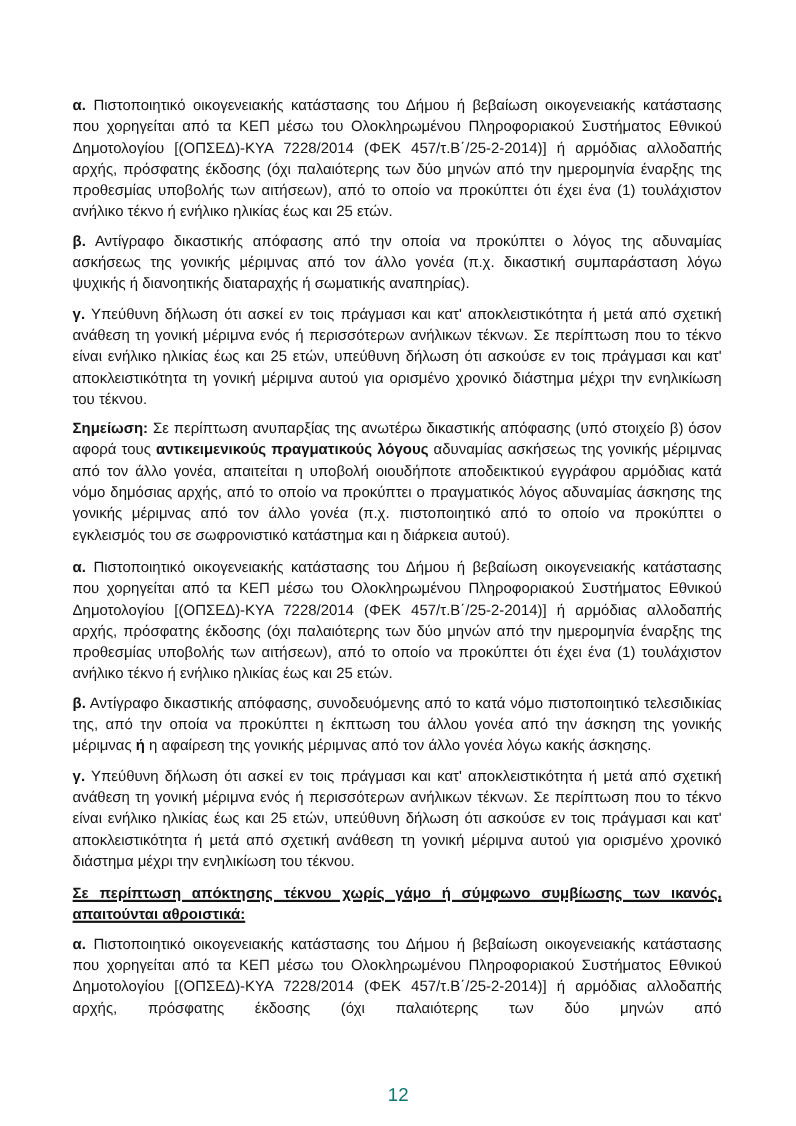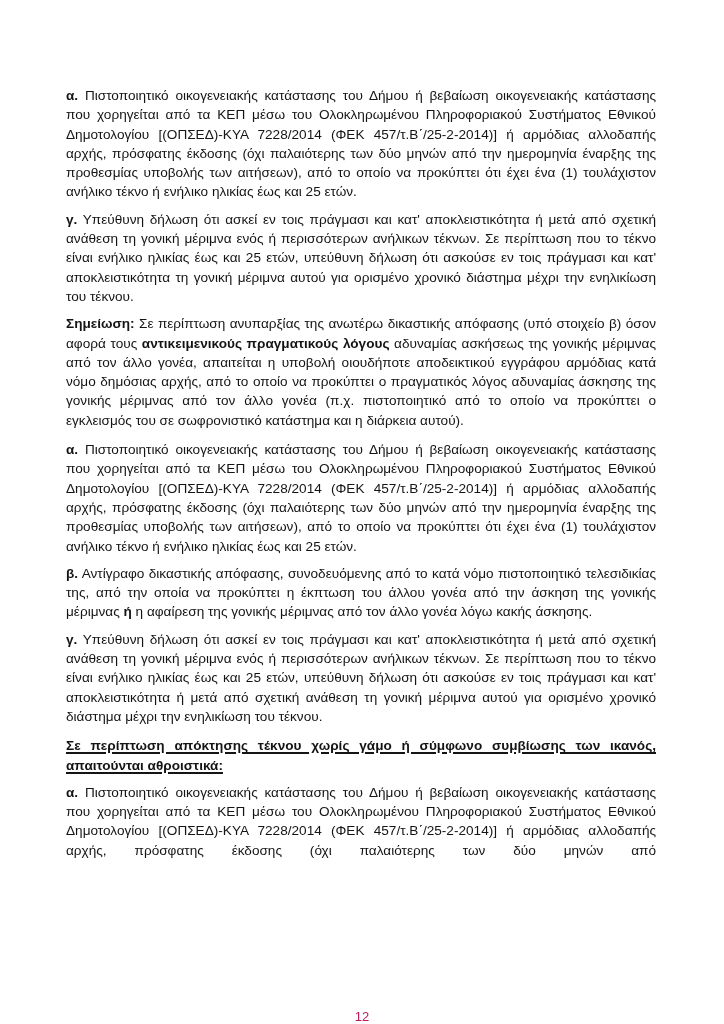--- a/index.html
+++ b/index.html
@@ -29,32 +29,32 @@
   }
   .section { margin-bottom: 10px; }
   .marker { font-weight: bold; }
   .b { font-weight: bold; }
   .page-number {
     position: absolute;
     left: 0; width: 724px;
     top: 986px;
     text-align: center;
     font-family: "Liberation Sans", sans-serif;
-    font-size: 13px;
-    color: #be185d;
-    margin-top: 23px;
+    font-size: 17px;
+    color: #0f766e;
   }
 </style>
 </head>
 <body>
 
 <div class="page">
 
   <div class="section">
     <p class="para"><span class="marker">α.</span><span> Πιστοποιητικό οικογενειακής κατάστασης του Δήμου ή βεβαίωση οικογενειακής κατάστασης που χορηγείται από τα ΚΕΠ μέσω του Ολοκληρωμένου Πληροφοριακού Συστήματος Εθνικού Δημοτολογίου [(ΟΠΣΕΔ)-ΚΥΑ 7228/2014 (ΦΕΚ 457/τ.Β΄/25-2-2014)] ή αρμόδιας αλλοδαπής αρχής, πρόσφατης έκδοσης (όχι παλαιότερης των δύο μηνών από την ημερομηνία έναρξης της προθεσμίας υποβολής των αιτήσεων), από το οποίο να προκύπτει ότι έχει ένα (1) τουλάχιστον ανήλικο τέκνο ή ενήλικο ηλικίας έως και 25 ετών.</span></p>
+    <p class="para"><span class="marker">β.</span><span> Αντίγραφο δικαστικής απόφασης από την οποία να προκύπτει ο λόγος της αδυναμίας ασκήσεως της γονικής μέριμνας από τον άλλο γονέα (π.χ. δικαστική συμπαράσταση λόγω ψυχικής ή διανοητικής διαταραχής ή σωματικής αναπηρίας).</span></p>
     <p class="para"><span class="marker">γ.</span><span> Υπεύθυνη δήλωση ότι ασκεί εν τοις πράγμασι και κατ' αποκλειστικότητα ή μετά από σχετική ανάθεση τη γονική μέριμνα ενός ή περισσότερων ανήλικων τέκνων. Σε περίπτωση που το τέκνο είναι ενήλικο ηλικίας έως και 25 ετών, υπεύθυνη δήλωση ότι ασκούσε εν τοις πράγμασι και κατ' αποκλειστικότητα τη γονική μέριμνα αυτού για ορισμένο χρονικό διάστημα μέχρι την ενηλικίωση του τέκνου.</span></p>
     <p class="para"><span class="b">Σημείωση:</span><span> Σε περίπτωση ανυπαρξίας της ανωτέρω δικαστικής απόφασης (υπό στοιχείο β) όσον αφορά τους </span><span class="b">αντικειμενικούς πραγματικούς λόγους</span><span> αδυναμίας ασκήσεως της γονικής μέριμνας από τον άλλο γονέα, απαιτείται η υποβολή οιουδήποτε αποδεικτικού εγγράφου αρμόδιας κατά νόμο δημόσιας αρχής, από το οποίο να προκύπτει ο πραγματικός λόγος αδυναμίας άσκησης της γονικής μέριμνας από τον άλλο γονέα (π.χ. πιστοποιητικό από το οποίο να προκύπτει ο εγκλεισμός του σε σωφρονιστικό κατάστημα και η διάρκεια αυτού).</span></p>
   </div>
 
   <div class="section">
     <p class="para"><span class="marker">α.</span><span> Πιστοποιητικό οικογενειακής κατάστασης του Δήμου ή βεβαίωση οικογενειακής κατάστασης που χορηγείται από τα ΚΕΠ μέσω του Ολοκληρωμένου Πληροφοριακού Συστήματος Εθνικού Δημοτολογίου [(ΟΠΣΕΔ)-ΚΥΑ 7228/2014 (ΦΕΚ 457/τ.Β΄/25-2-2014)] ή αρμόδιας αλλοδαπής αρχής, πρόσφατης έκδοσης (όχι παλαιότερης των δύο μηνών από την ημερομηνία έναρξης της προθεσμίας υποβολής των αιτήσεων), από το οποίο να προκύπτει ότι έχει ένα (1) τουλάχιστον ανήλικο τέκνο ή ενήλικο ηλικίας έως και 25 ετών.</span></p>
     <p class="para"><span class="marker">β.</span><span> Αντίγραφο δικαστικής απόφασης, συνοδευόμενης από το κατά νόμο πιστοποιητικό τελεσιδικίας της, από την οποία να προκύπτει η έκπτωση του άλλου γονέα από την άσκηση της γονικής μέριμνας </span><span class="b">ή</span><span> η αφαίρεση της γονικής μέριμνας από τον άλλο γονέα λόγω κακής άσκησης.</span></p>
     <p class="para"><span class="marker">γ.</span><span> Υπεύθυνη δήλωση ότι ασκεί εν τοις πράγμασι και κατ' αποκλειστικότητα ή μετά από σχετική ανάθεση τη γονική μέριμνα ενός ή περισσότερων ανήλικων τέκνων. Σε περίπτωση που το τέκνο είναι ενήλικο ηλικίας έως και 25 ετών, υπεύθυνη δήλωση ότι ασκούσε εν τοις πράγμασι και κατ' αποκλειστικότητα ή μετά από σχετική ανάθεση τη γονική μέριμνα αυτού για ορισμένο χρονικό διάστημα μέχρι την ενηλικίωση του τέκνου.</span></p>
   </div>
 

